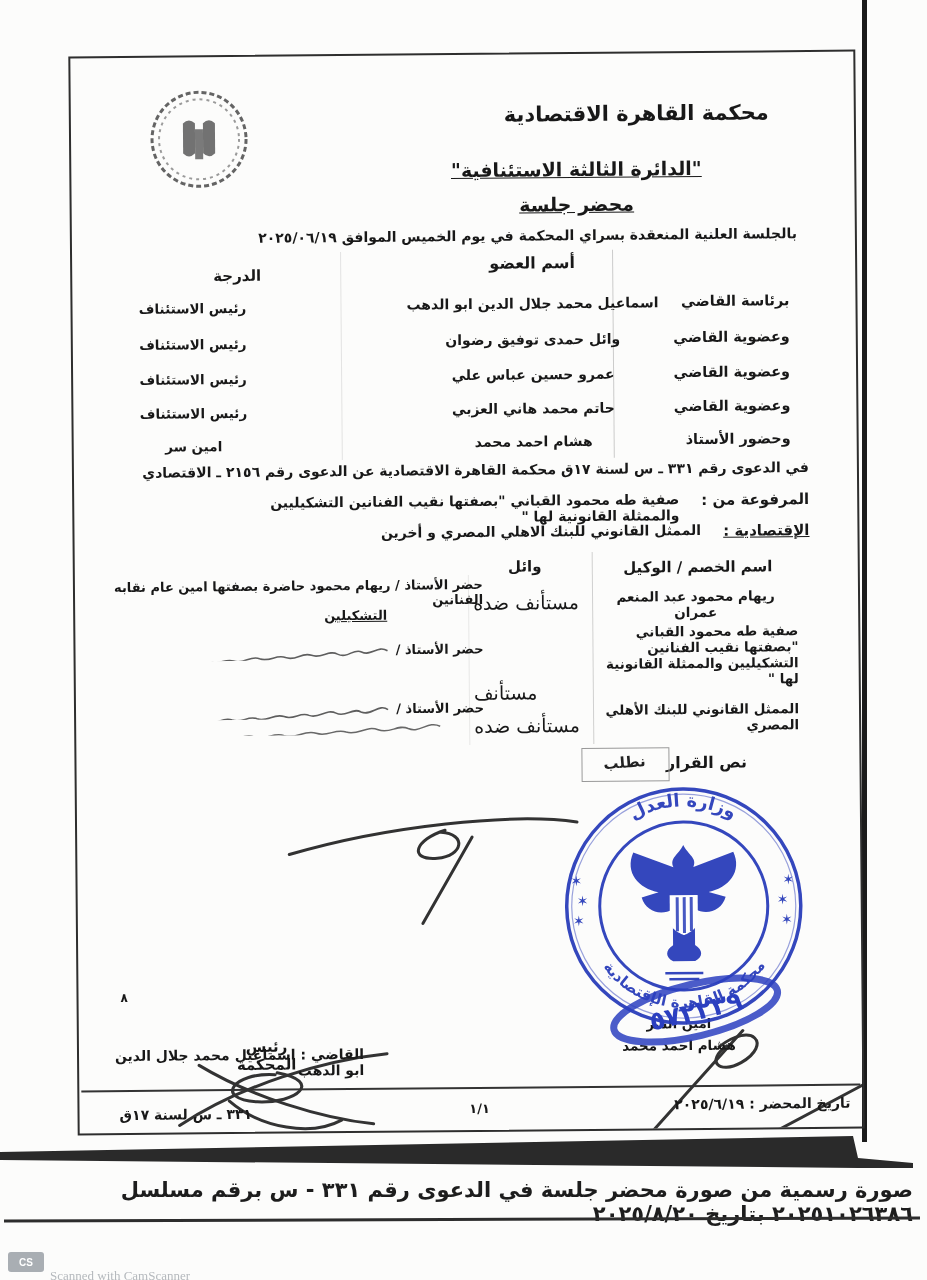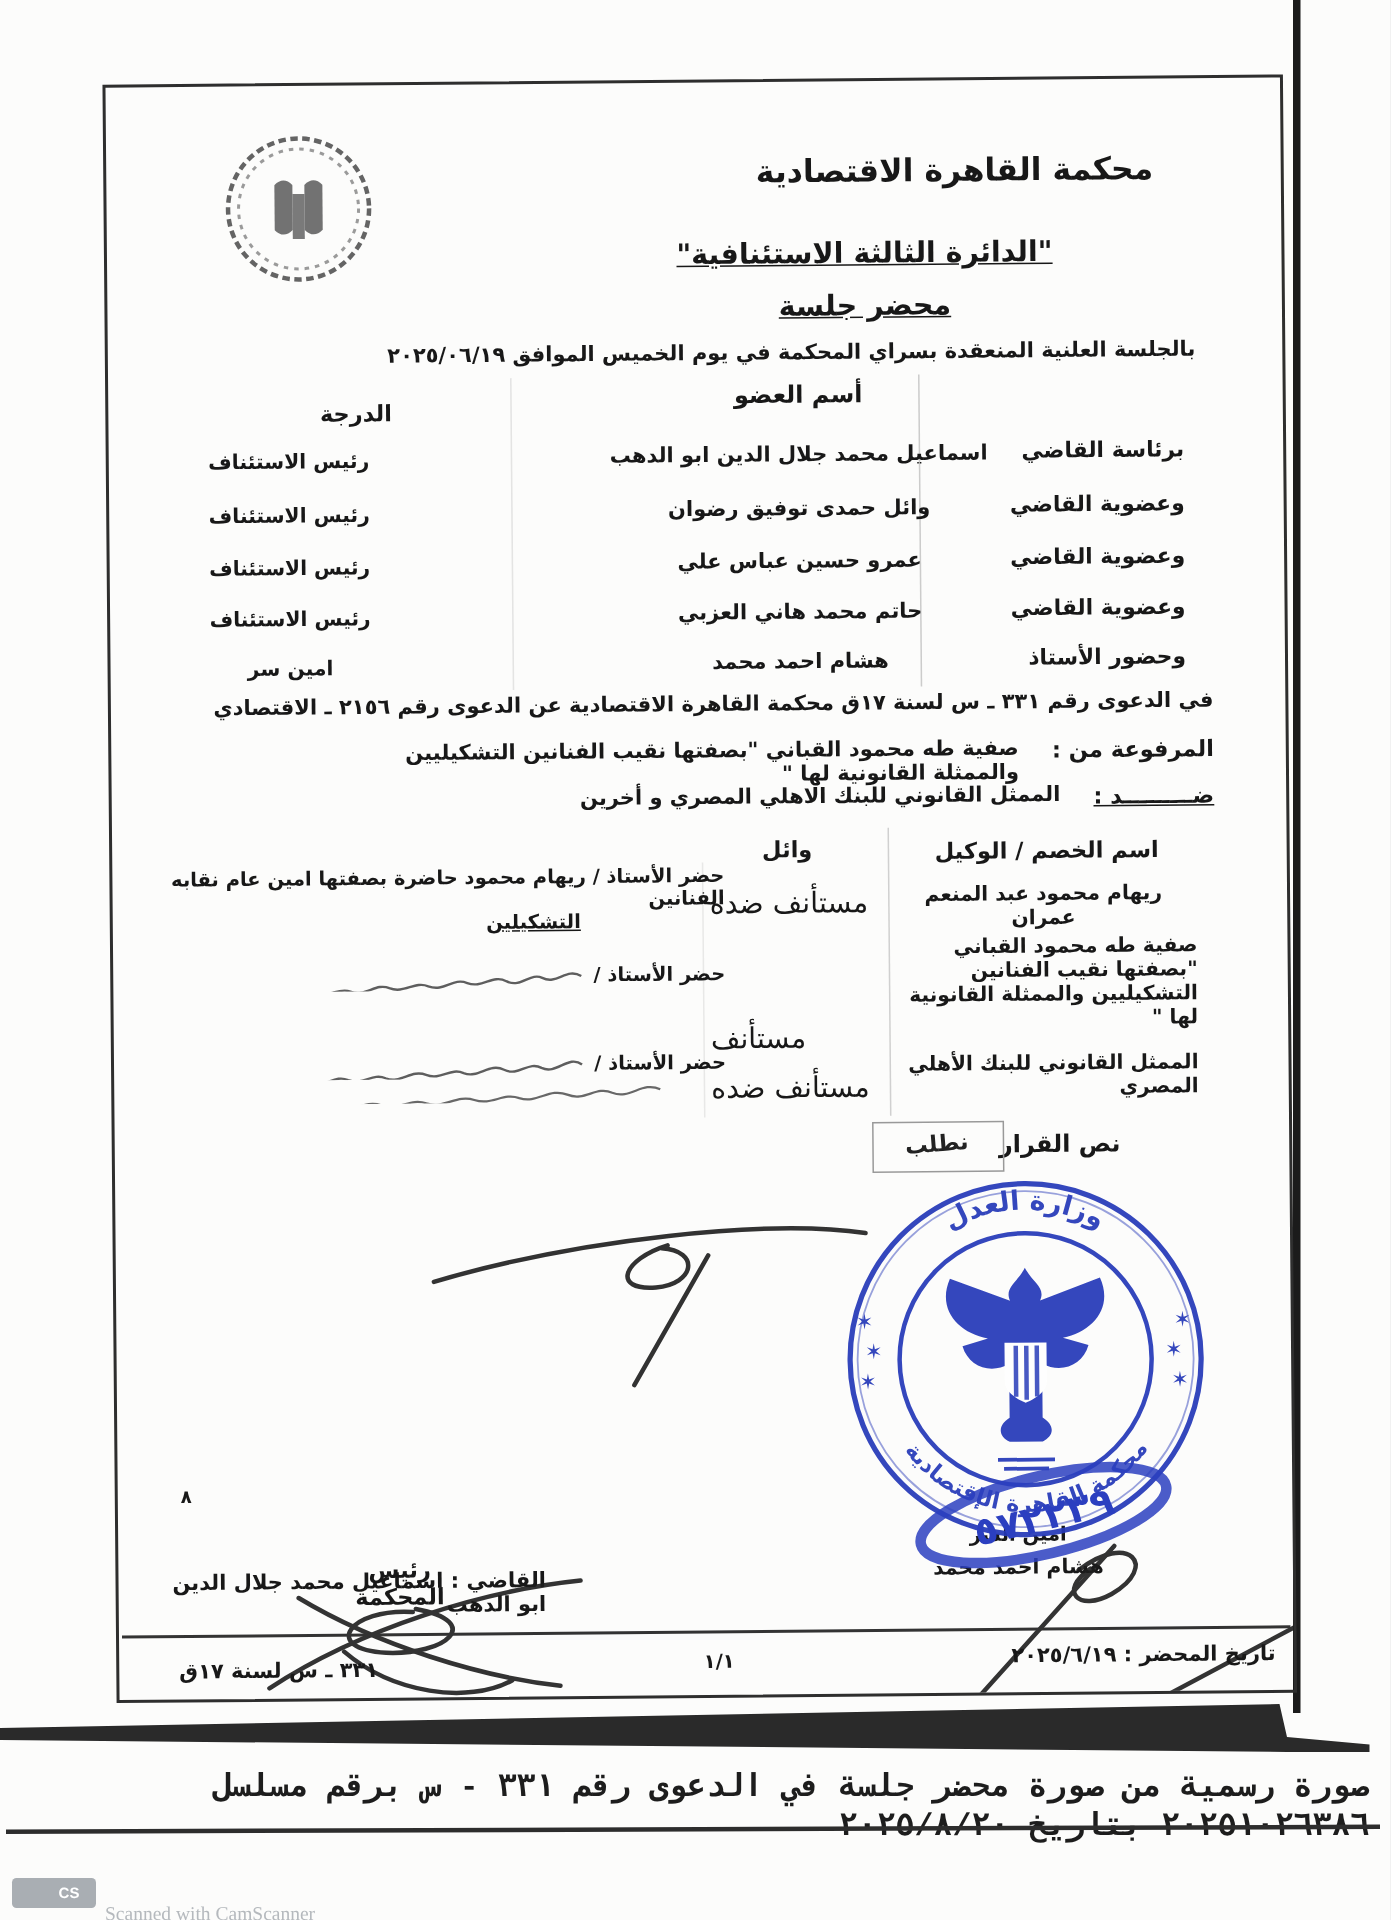--- a/index.html
+++ b/index.html
@@ -51,27 +51,27 @@
   .sec-name{top:984px;left:530px;width:140px;font-size:13.5px;font-weight:bold;text-align:center;}
   .page-mark{top:933px;left:42px;font-size:12px;font-weight:bold;}
   .pres-label{top:961px;left:140px;width:95px;font-size:15px;font-weight:bold;text-align:center;margin-top:20px;}
   .pres-name{top:990px;left:15px;width:270px;font-size:14px;font-weight:bold;text-align:right;direction:rtl;}
 
   .footer-line{top:1032px;left:2px;right:2px;border-top:2px solid #333;}
   .footer-date{top:1043px;right:12px;font-size:14px;font-weight:bold;}
   .footer-page{top:1046px;left:370px;width:60px;text-align:center;font-size:13px;font-weight:bold;}
   .footer-case{top:1049px;left:40px;font-size:14px;font-weight:bold;}
 
-  .banner{top:1178px;left:10px;right:14px;text-align:right;direction:rtl;font-size:21px;font-weight:600;color:#1d1d1d;font-family:Liberation Mono, monospace;}
+  .banner{top:1178px;left:10px;right:14px;text-align:right;direction:rtl;font-size:21px;font-weight:600;color:#1d1d1d;}
   .banner-underline{top:1218px;left:4px;width:916px;border-top:3px solid #2d2d2d;transform:rotate(-0.2deg);}
 
   .camscanner{top:1240px;left:8px;display:flex;align-items:center;gap:6px;}
   .cs-icon{width:36px;height:20px;background:#a9aeb3;border-radius:3px;color:#fff;
     font-family:"Liberation Sans",sans-serif;font-size:10px;font-weight:bold;
-    display:flex;align-items:center;justify-content:center;padding-left:20px;}
+    display:flex;align-items:center;justify-content:center;}
   .cs-text{color:#b5b9bd;font-family:Liberation Serif, serif;font-size:13px;margin-top:28px;}
 
   svg{display:block;}
   .no-pointer{pointer-events:none;}
 </style>
 </head>
 <body>
 
 <div class="screenshot">
 
@@ -117,21 +117,21 @@
     <div class="abs mt-name rtl" style="top:379px">هشام احمد محمد</div>
     <div class="abs mt-grade rtl" style="top:381px">امين سر</div>
 
     <div class="abs case-line rtl">في الدعوى رقم ٣٣١ ـ س لسنة ١٧ق محكمة القاهرة الاقتصادية عن الدعوى رقم ٢١٥٦ ـ الاقتصادي</div>
 
     <div class="abs filed-row" style="top:438px">
       <span class="lbl">المرفوعة من :</span>
       <span class="val">صفية طه محمود القباني "بصفتها نقيب الفنانين التشكيليين والممثلة القانونية لها "</span>
     </div>
     <div class="abs filed-row" style="top:469px">
-      <span class="lbl u">ضـــــــــد :</span>
+      <span class="lbl u">الإقتصادية :</span>
       <span class="val">الممثل القانوني للبنك الاهلي المصري و أخرين</span>
     </div>
 
     <div class="abs pt-header-name rtl">اسم الخصم / الوكيل</div>
     <div class="abs pt-header-rel rtl">وائل</div>
     <div class="vline" style="left:517px;top:498px;height:192px;opacity:.45"></div>
     <div class="vline" style="left:393px;top:520px;height:170px;opacity:.2"></div>
 
     <div class="abs pt-name rtl" style="top:535px;text-align:center">ريهام محمود عبد المنعم عمران</div>
     <div class="abs pt-rel rtl" style="top:537px">مستأنف ضده</div>

